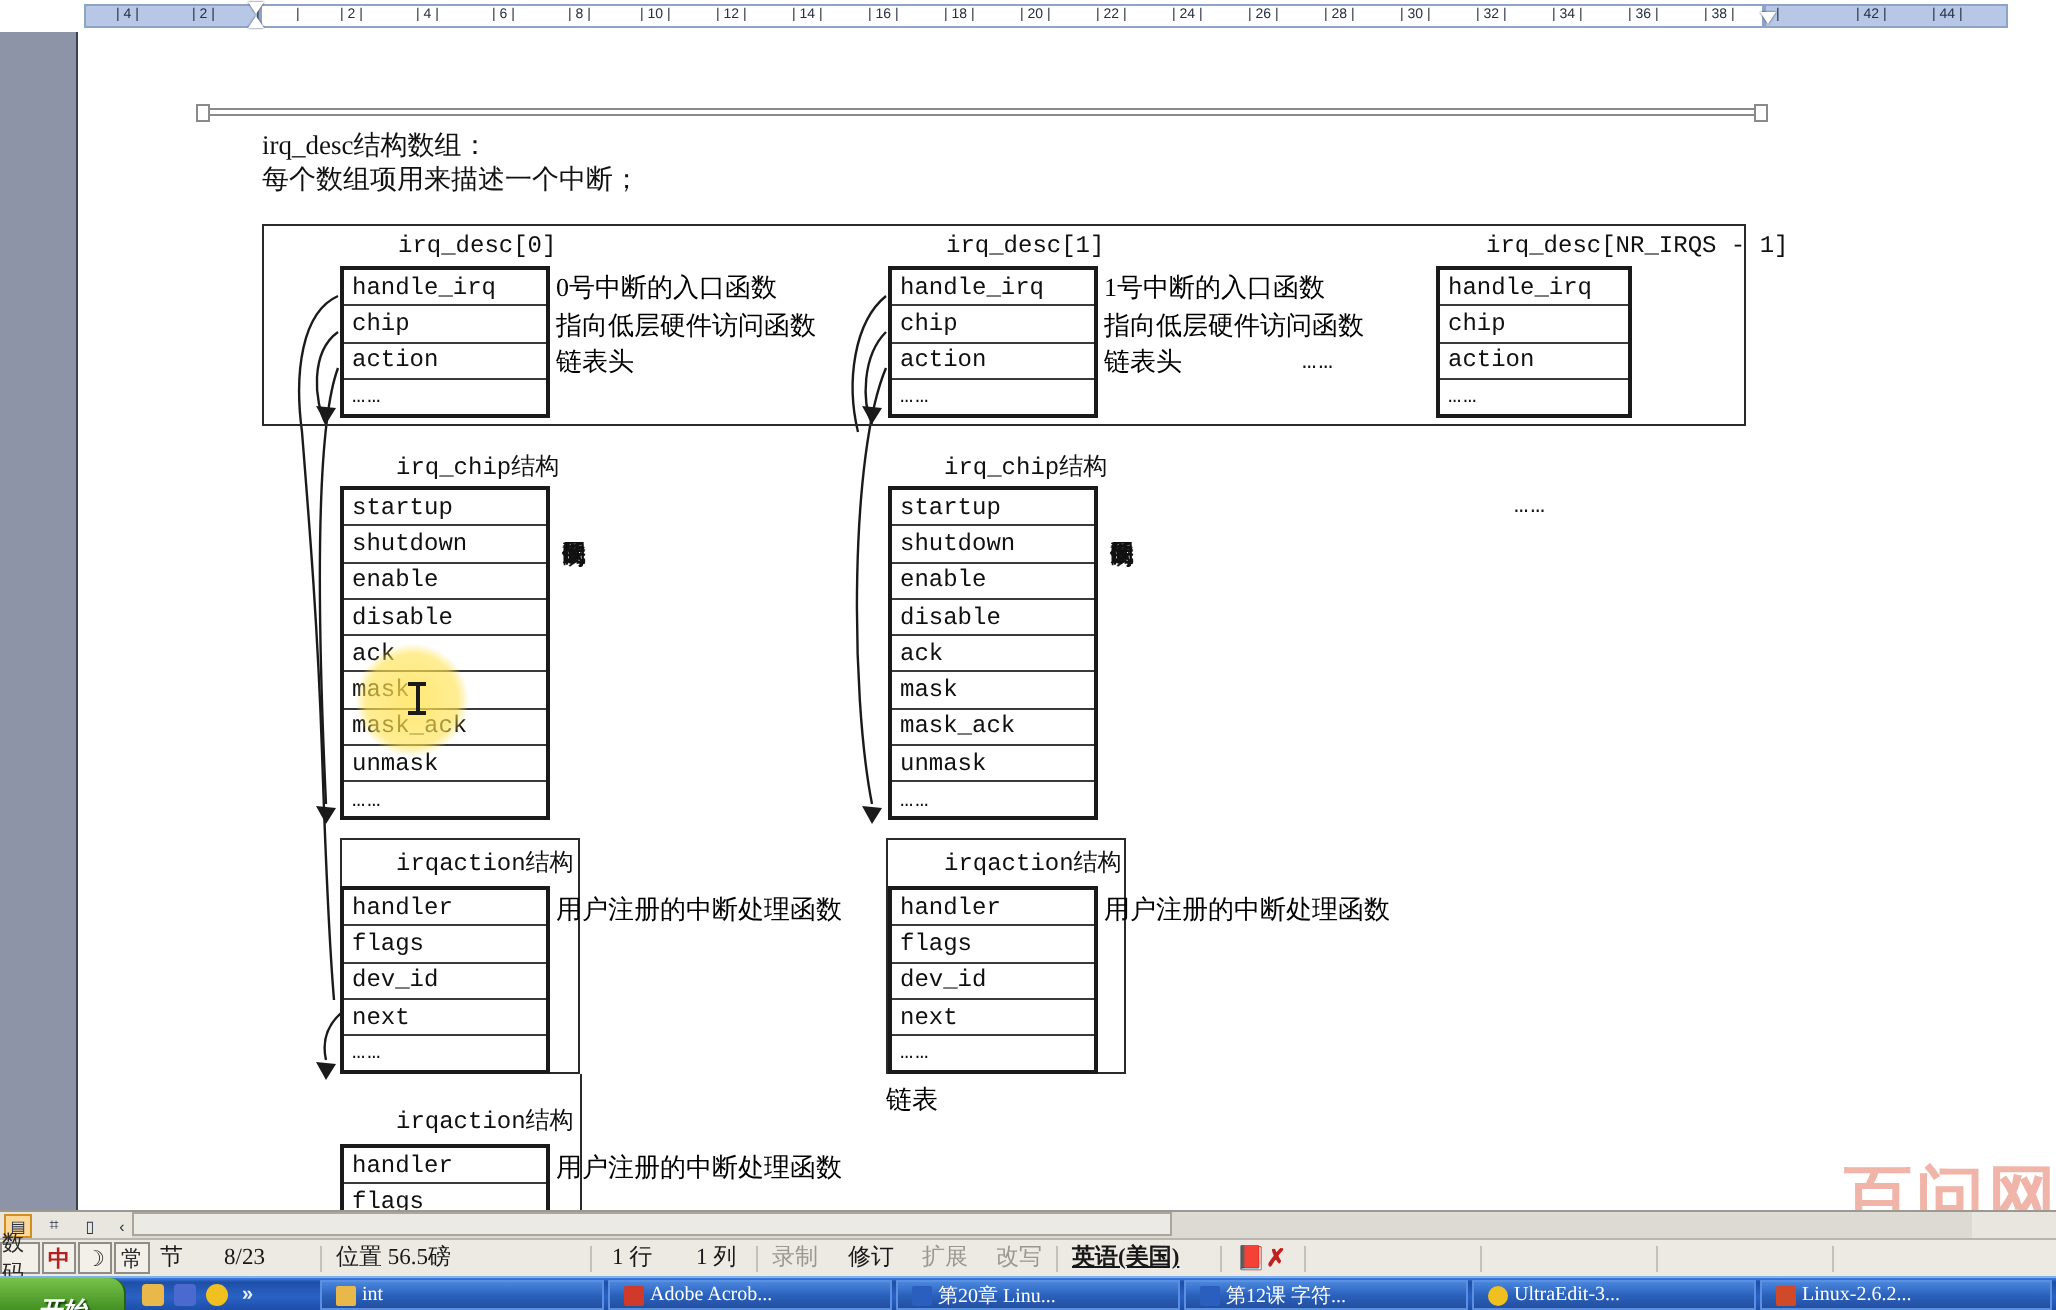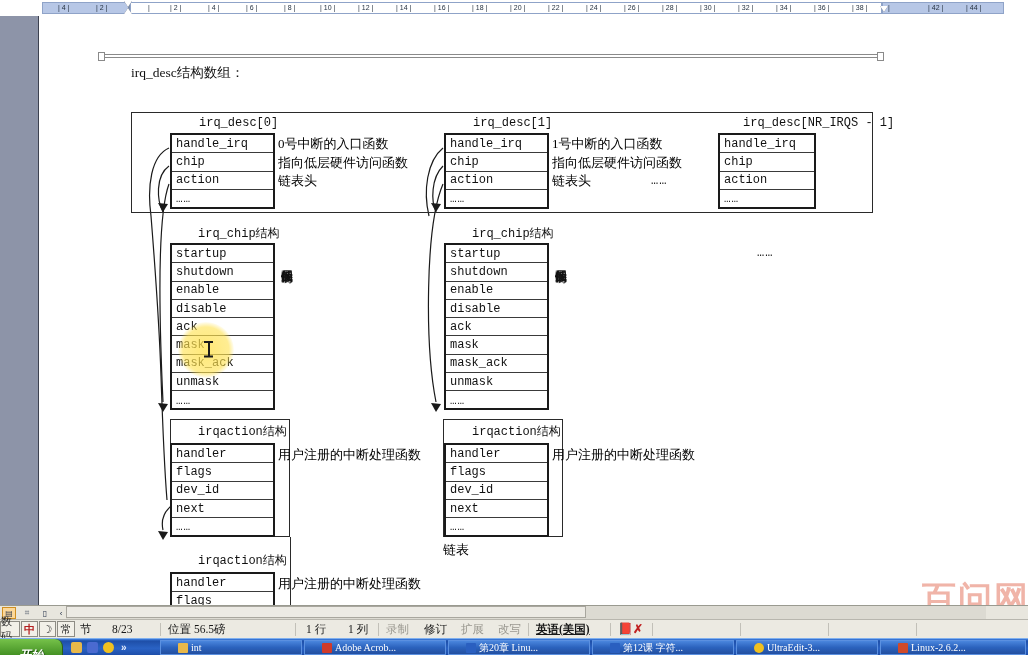--- a/index.html
+++ b/index.html
@@ -208,21 +208,21 @@
     position:absolute;left:63px;top:0;width:95px;height:17px;
     display:flex;align-items:center;gap:5px;padding-left:8px;
     box-sizing:border-box;
   }
   .ql-ico{width:11px;height:11px;border-radius:2px;}
   .ql-more{color:#e8eefc;font-size:10px;font-weight:bold;margin-left:2px;}
   .taskitem{
     position:absolute;top:1px;height:15px;box-sizing:border-box;
     background:linear-gradient(#4a86dd,#2b62bd 50%,#234fa0 100%);
     border:1px solid #5b90e0;
-    display:flex;align-items:center;gap:3px;padding-left:17px;
+    display:flex;align-items:center;gap:3px;padding-left:7px;
     color:#ffffff;font-size:10px;white-space:nowrap;overflow:hidden;
     font-family:"Liberation Serif","DejaVu Serif",serif;
   }
   .ti-ico{width:10px;height:10px;flex:none;border-radius:1px;}
 </style>
 </head>
 <body>
 
 <div id="ruler">
   <div class="ruler-band" style="left:42px;width:88px;"></div>
@@ -263,20 +263,21 @@
 <div id="gutter"></div>
 
 <div id="page">
 
   <div class="hdr-rule r1"></div>
   <div class="hdr-rule r2"></div>
   <div class="hdr-cap" style="left:59px;"></div>
   <div class="hdr-cap" style="left:838px;"></div>
 
   <div class="note" style="left:92px;top:48px;">irq_desc结构数组：</div>
+  <div class="note" style="left:92px;top:65px;">每个数组项用来描述一个中断；</div>
 
   <svg class="conn" width="989" height="589">
 
     <path d="M130,132 C112,140 108,170 112,200 C116,250 120,300 122,360 C124,420 126,460 128,484" stroke="#1a1a1a" fill="none" stroke-width="1.2"></path>
     <path d="M130,150 C116,160 118,185 124,196" stroke="#1a1a1a" fill="none" stroke-width="1.2"></path>
     <polygon points="124,196 119,187 129,188" fill="#1a1a1a"></polygon>
     <path d="M130,168 C118,200 120,300 124,386" stroke="#1a1a1a" fill="none" stroke-width="1.2"></path>
     <polygon points="124,396 119,387 129,388" fill="#1a1a1a"></polygon>
 
     <path d="M136,487 C124,495 122,505 124,514" stroke="#1a1a1a" fill="none" stroke-width="1.2"></path>

